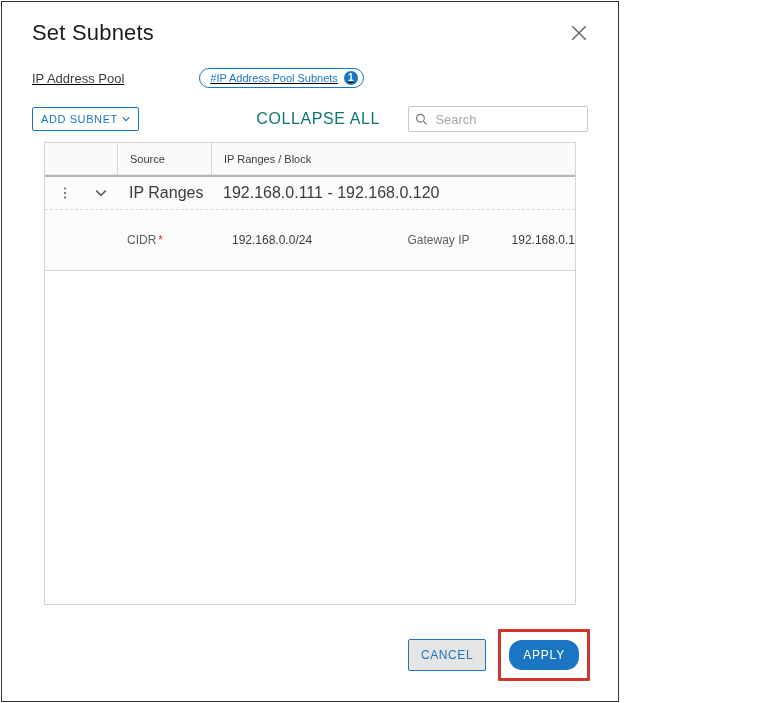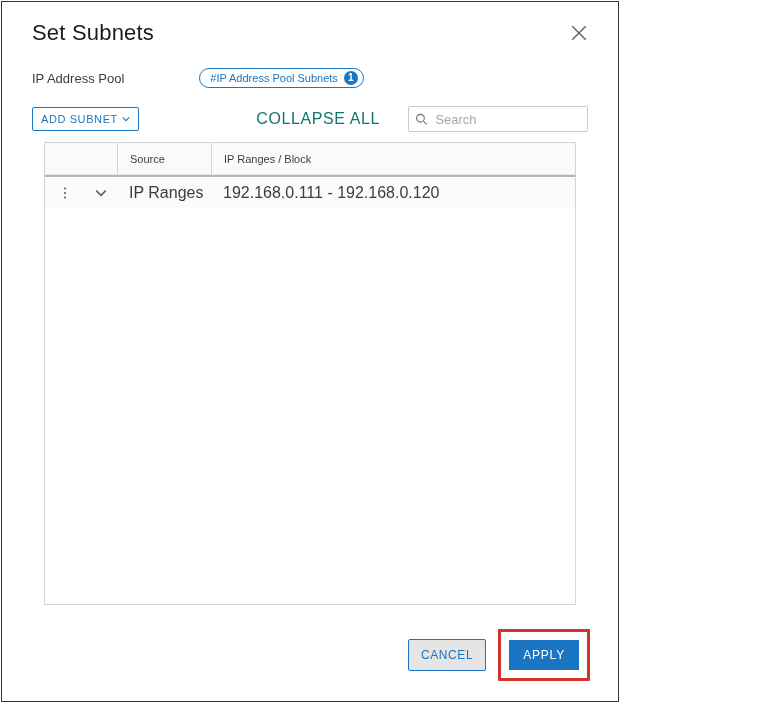--- a/index.html
+++ b/index.html
@@ -38,20 +38,21 @@
     cursor: pointer;
     color: #676a6c;
   }
   .close-x svg { width: 100%; height: 100%; }
 
   .pool-row {
     display: flex;
     align-items: center;
     padding: 18px 30px 12px 30px;
     gap: 75px;
+    text-decoration: underline;
   }
   .pool-label {
     font-size: 13px;
     color: #3a3c3e;
   }
   .pool-chip {
     display: inline-flex;
     align-items: center;
     border: 1px solid #1a76c2;
     border-radius: 11px;
@@ -219,21 +220,21 @@
     border-radius: 1px;
     display: inline-flex;
   }
   .footer .apply-btn {
     border: none;
     background: #1a76c2;
     color: #fff;
     font-size: 12px;
     letter-spacing: 0.8px;
     padding: 8px 14px;
-    border-radius: 0;
+    border-radius: 13px;
     cursor: pointer;
   }
 </style>
 </head>
 <body>
 
 <div class="dialog">
 
   <div class="dialog-header">
     <div class="dialog-title">Set Subnets</div>
@@ -289,20 +290,28 @@
         </div>
         <div class="row-expand">
           <svg viewBox="0 0 10 10" fill="none" stroke="currentColor" stroke-width="1.4">
             <polyline points="1,3 5,7 9,3"></polyline>
           </svg>
         </div>
         <div class="row-source">IP Ranges</div>
         <div class="row-ranges">192.168.0.111 - 192.168.0.120</div>
       </div>
 
+      <div class="row-detail">
+        <div class="detail-label">
+          <span>CIDR</span><span class="req">*</span>
+        </div>
+        <div class="detail-val1">192.168.0.0/24</div>
+        <div class="detail-label2">Gateway IP</div>
+        <div class="detail-val2">192.168.0.1</div>
+      </div>
 
     </div>
   </div>
 
   <div class="footer">
     <button class="cancel-btn">CANCEL</button>
     <div class="apply-wrap">
       <button class="apply-btn">APPLY</button>
     </div>
   </div>

